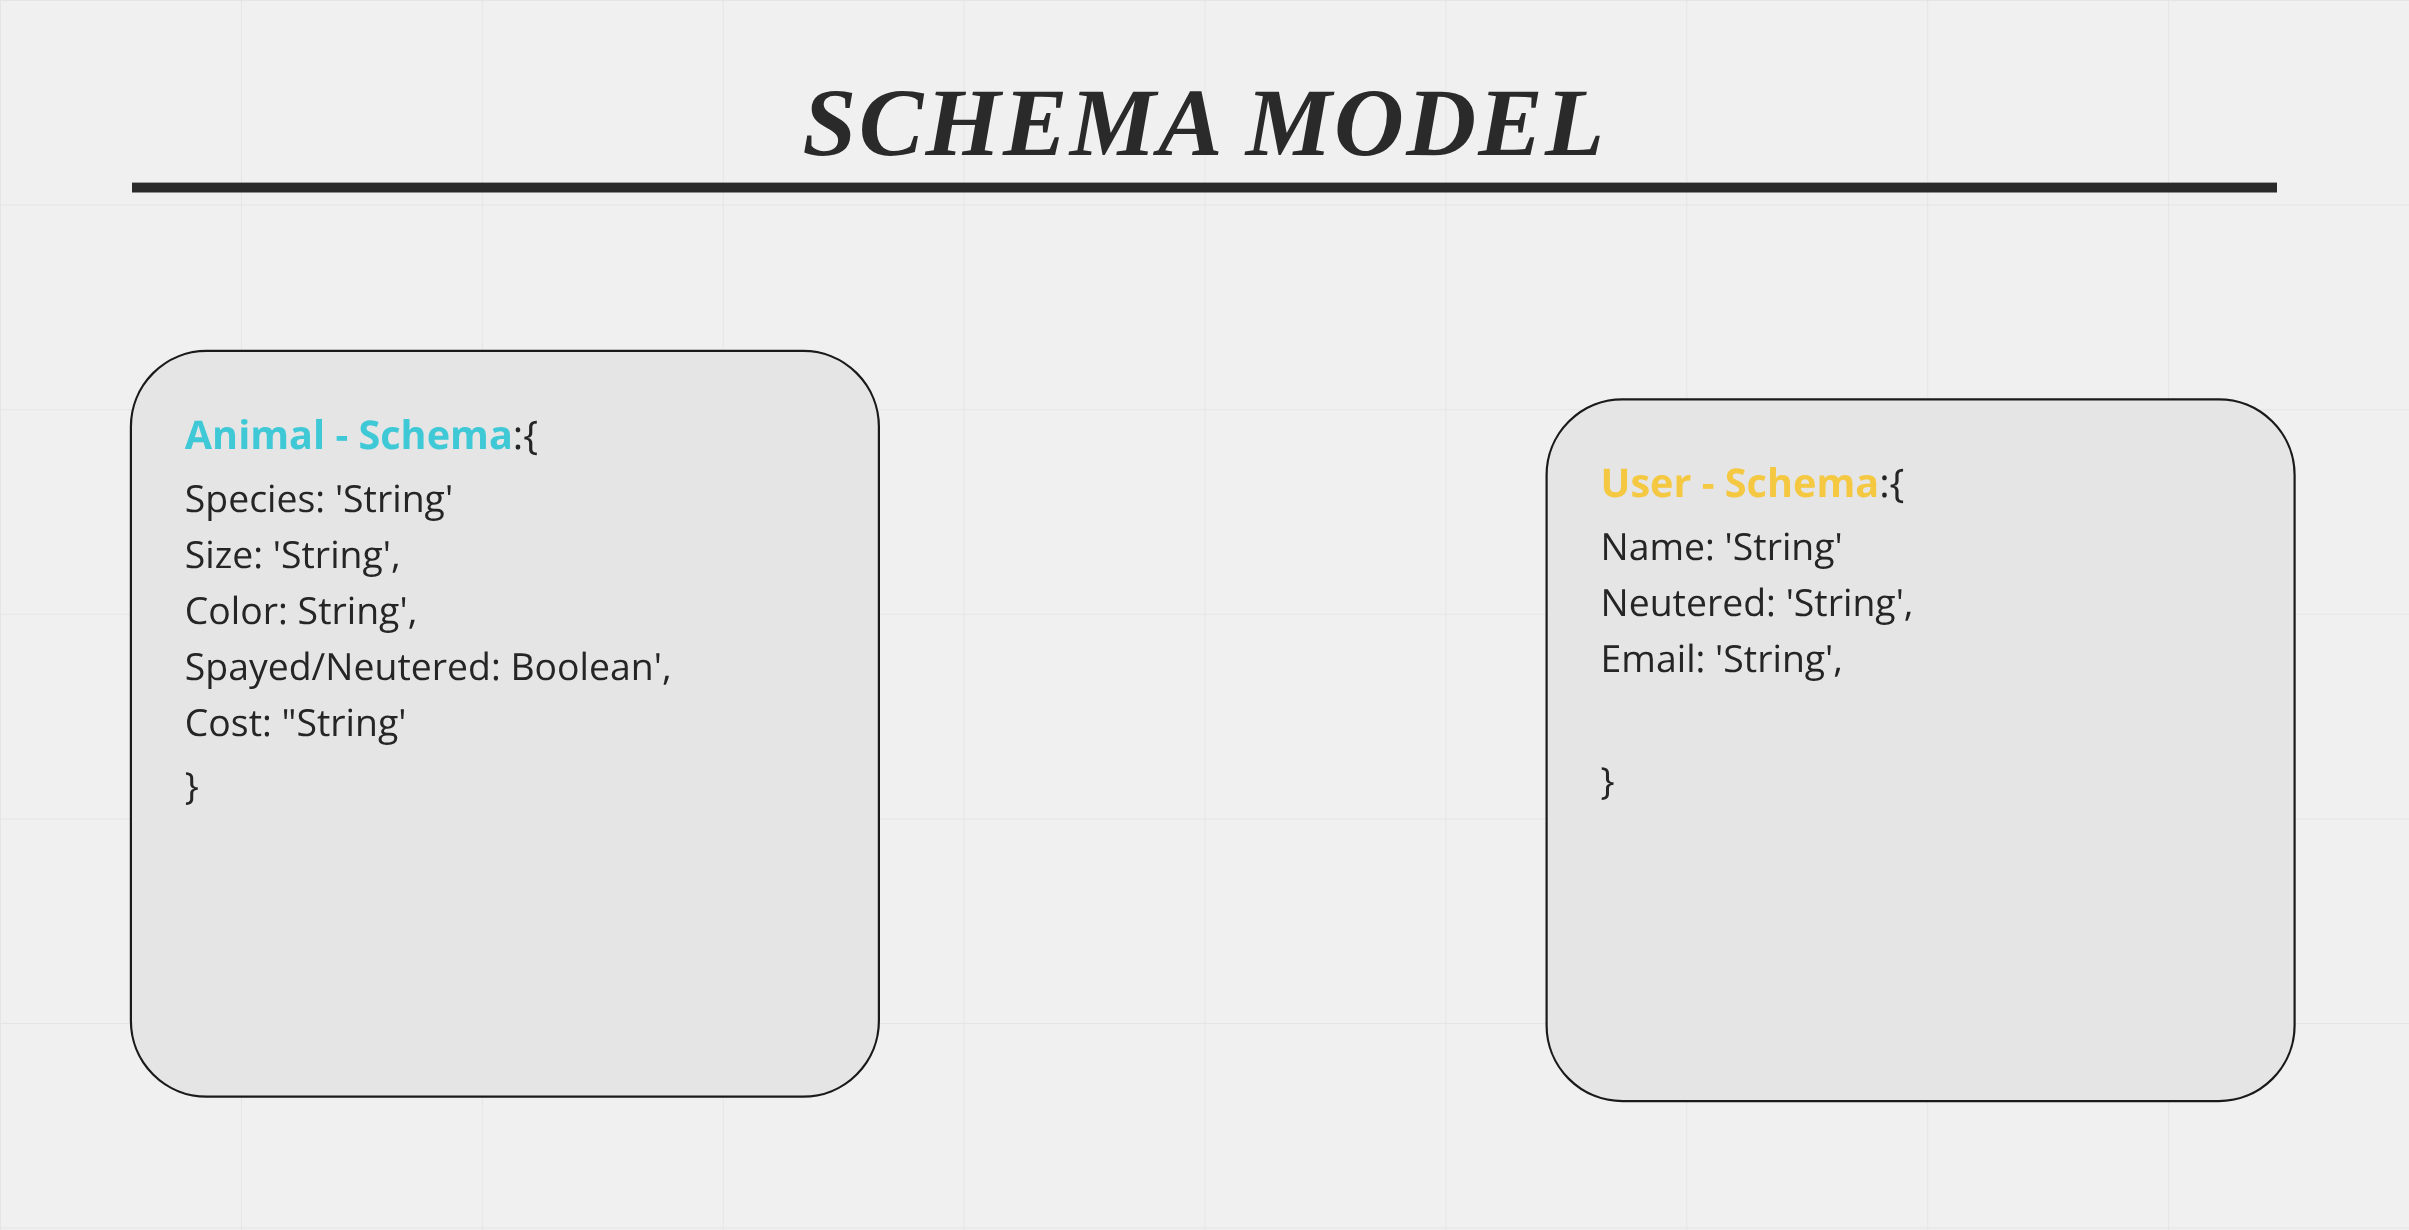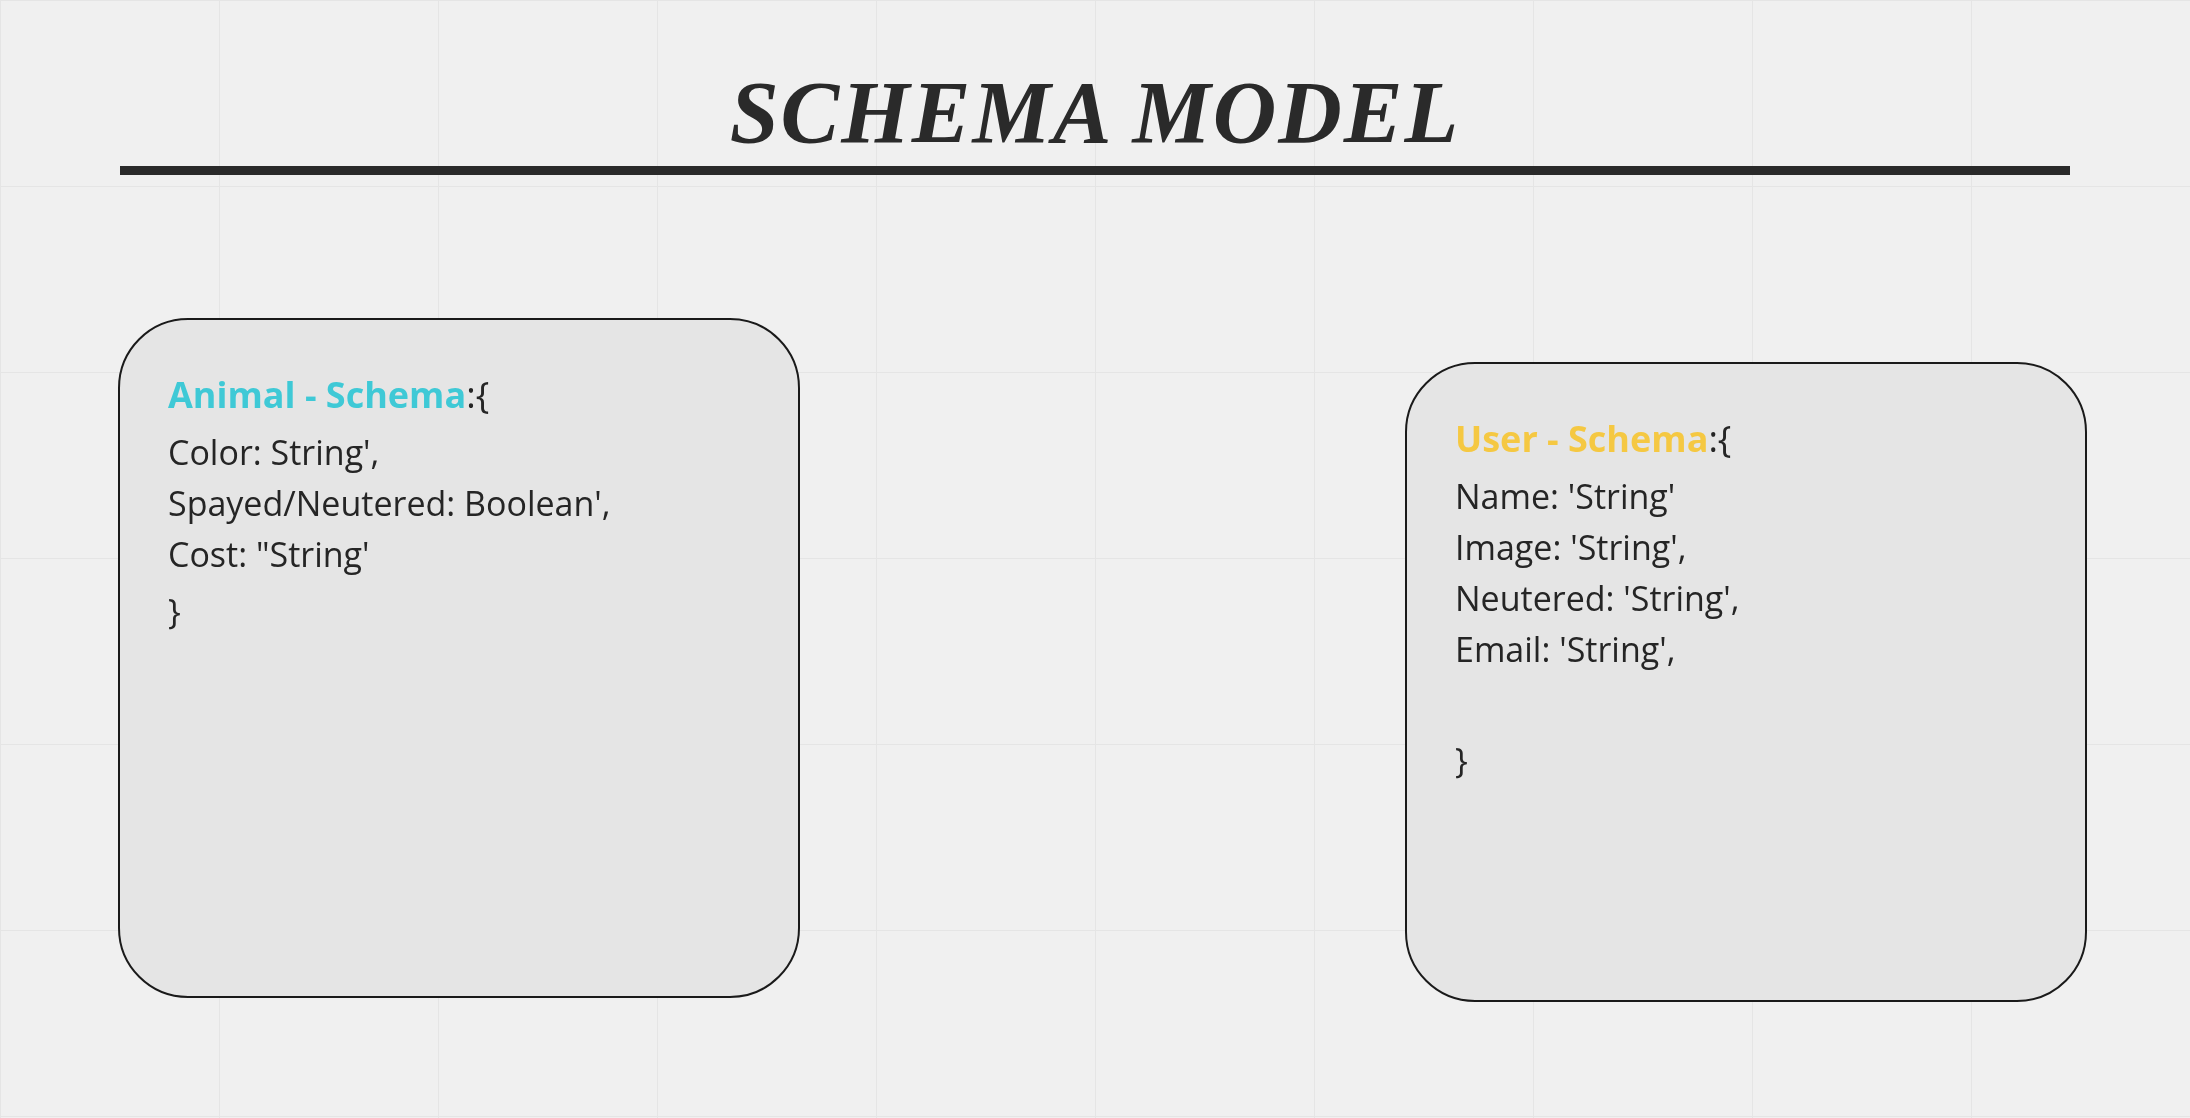--- a/index.html
+++ b/index.html
@@ -110,28 +110,29 @@
 </head>
 <body>
 
 <div class="title">Schema Model</div>
 <div class="title-underline"></div>
 
 <div class="schema-box schema-box-left">
   <div class="schema-title">
     <span class="schema-title-animal">Animal - Schema</span><span class="schema-title-suffix">:{</span>
   </div>
+  <div class="schema-field">Species: 'String'</div>
+  <div class="schema-field">Size: 'String',</div>
   <div class="schema-field">Color: String',</div>
   <div class="schema-field">Spayed/Neutered: Boolean',</div>
   <div class="schema-field">Cost: "String'</div>
   <div class="schema-close">}</div>
 </div>
 
 <div class="schema-box schema-box-right">
   <div class="schema-title">
     <span class="schema-title-user">User - Schema</span><span class="schema-title-suffix">:{</span>
   </div>
   <div class="schema-field">Name: 'String'</div>
-  <div class="schema-field">Image: 'String',</div>
   <div class="schema-field">Neutered: 'String',</div>
   <div class="schema-field">Email: 'String',</div>
   <div class="schema-close schema-close-spaced">}</div>
 </div>
 
 </body></html>

